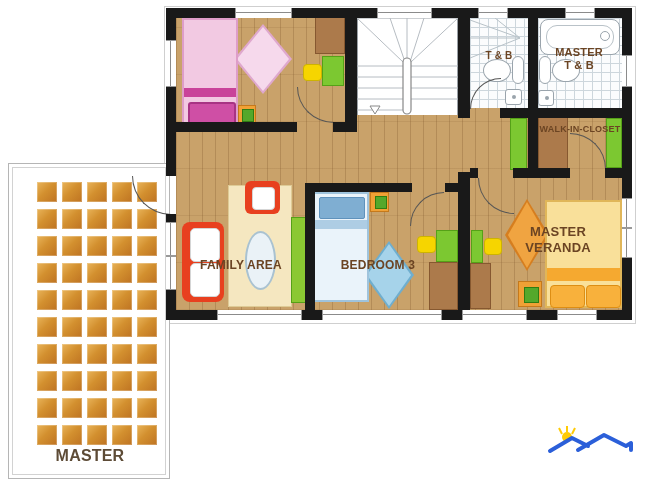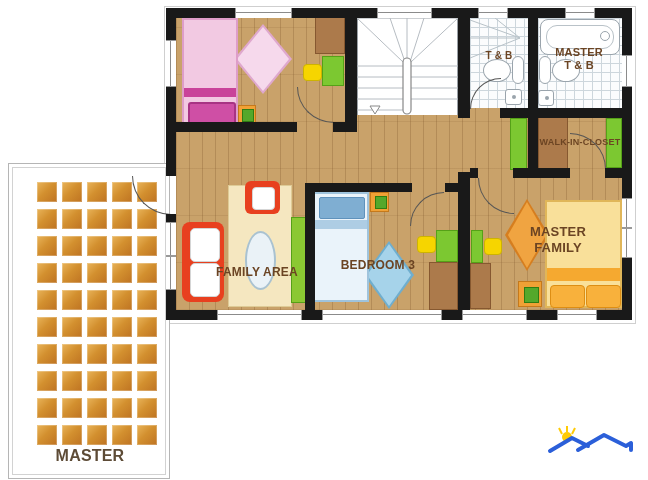--- a/index.html
+++ b/index.html
@@ -199,33 +199,33 @@
   <div class="fixture" style="left:552px;top:59px;width:28px;height:23px;border-radius:50%;"></div>
   <div class="fixture" style="left:538px;top:90px;width:16px;height:16px;border-radius:3px;">
     <span class="abs" style="left:6px;top:5px;width:4px;height:4px;background:#9aa4ac;border-radius:50%;"></span>
   </div>
   <div class="lbl" style="left:534px;top:46px;width:90px;font-size:11px;">MASTER</div>
   <div class="lbl" style="left:534px;top:59px;width:90px;font-size:11px;">T &amp; B</div>
 
   <div class="fur desk" style="left:538px;top:116px;width:30px;height:54px;"></div>
   <div class="fur green" style="left:606px;top:118px;width:16px;height:50px;"></div>
   <div class="fur green" style="left:510px;top:118px;width:17px;height:52px;"></div>
-  <div class="lbl" style="left:532px;top:137px;width:96px;font-size:9px;">WALK-IN-CLOSET</div>
+  <div class="lbl" style="left:532px;top:124px;width:96px;font-size:9px;">WALK-IN-CLOSET</div>
 
   <div class="fur" style="left:228px;top:185px;width:64px;height:122px;background:#F5E7C0;border:1px solid #DECB96;"></div>
   <div class="fur" style="left:245px;top:231px;width:31px;height:59px;background:#EAF2F7;border:2px solid #A9C2D1;border-radius:50%;"></div>
   <div class="fur" style="left:182px;top:222px;width:42px;height:80px;background:#E8401F;border-radius:8px;">
     <div class="abs" style="left:8px;top:6px;width:28px;height:32px;background:#fff;border:1px solid #d5d5d5;border-radius:5px;"></div>
     <div class="abs" style="left:8px;top:41px;width:28px;height:32px;background:#fff;border:1px solid #d5d5d5;border-radius:5px;"></div>
   </div>
   <div class="fur" style="left:245px;top:181px;width:35px;height:33px;background:#E8401F;border-radius:6px;">
     <div class="abs" style="left:7px;top:6px;width:21px;height:21px;background:#fff;border:1px solid #d5d5d5;border-radius:4px;"></div>
   </div>
   <div class="fur green" style="left:291px;top:217px;width:16px;height:86px;background:#8BC832;"></div>
-  <div class="lbl" style="left:182px;top:265px;width:118px;font-size:12px;margin-left:16px;">FAMILY AREA</div>
+  <div class="lbl" style="left:182px;top:258px;width:118px;font-size:12px;">FAMILY AREA</div>
 
   <div class="fur" style="left:313px;top:192px;width:56px;height:110px;background:#EAF3FA;border:2px solid #9FC3DC;">
     <div class="abs" style="left:4px;top:3px;width:44px;height:20px;background:#7FAED2;border:1px solid #5F92BC;border-radius:2px;"></div>
     <div class="abs" style="left:0;right:0;top:26px;height:9px;background:#AECDE4;"></div>
   </div>
   <div class="fur nstand" style="left:370px;top:192px;width:19px;height:20px;">
     <div class="plant" style="left:4px;top:3px;width:10px;height:11px;"></div>
   </div>
   <div class="diamond" style="left:364px;top:241px;width:50px;height:68px;background:#6FAECE;">
       <i style="background:#A6D3EA;"></i>
@@ -243,21 +243,21 @@
   <div class="diamond" style="left:505px;top:199px;width:44px;height:72px;background:#D67E1F;">
       <i style="background:#F0A441;"></i>
     </div>
   <div class="fur green" style="left:471px;top:230px;width:12px;height:33px;"></div>
   <div class="fur yellow" style="left:484px;top:238px;width:18px;height:17px;"></div>
   <div class="fur desk" style="left:470px;top:263px;width:21px;height:46px;"></div>
   <div class="fur nstand" style="left:518px;top:281px;width:24px;height:26px;">
     <div class="plant" style="left:5px;top:5px;width:13px;height:14px;"></div>
   </div>
   <div class="lbl" style="left:502px;top:224px;width:112px;font-size:13px;">MASTER</div>
-  <div class="lbl" style="left:502px;top:240px;width:112px;font-size:13px;">FAMILY</div>
+  <div class="lbl" style="left:502px;top:240px;width:112px;font-size:13px;">VERANDA</div>
 
   <div class="logo" style="left:538px;top:424px;width:104px;height:52px;">
     <svg width="92" height="30" viewBox="0 0 92 30">
       <g stroke="#FFCB05" stroke-width="2">
         <line x1="18" y1="10" x2="15" y2="4"></line>
           <line x1="23" y1="8" x2="23" y2="2"></line>
           <line x1="28" y1="10" x2="31" y2="4"></line>
       </g>
       <circle cx="23" cy="13" r="5" fill="#FFCB05"></circle>
       <path d="M6,27 L28,14 L44,22" fill="none" stroke="#2B5FD9" stroke-width="4" stroke-linecap="round" stroke-linejoin="round"></path>

